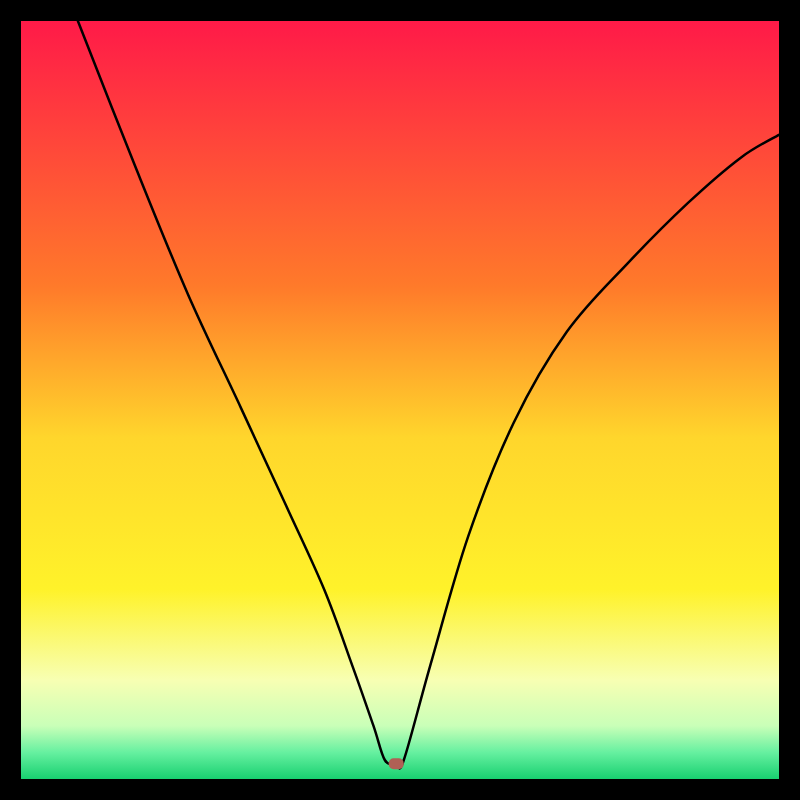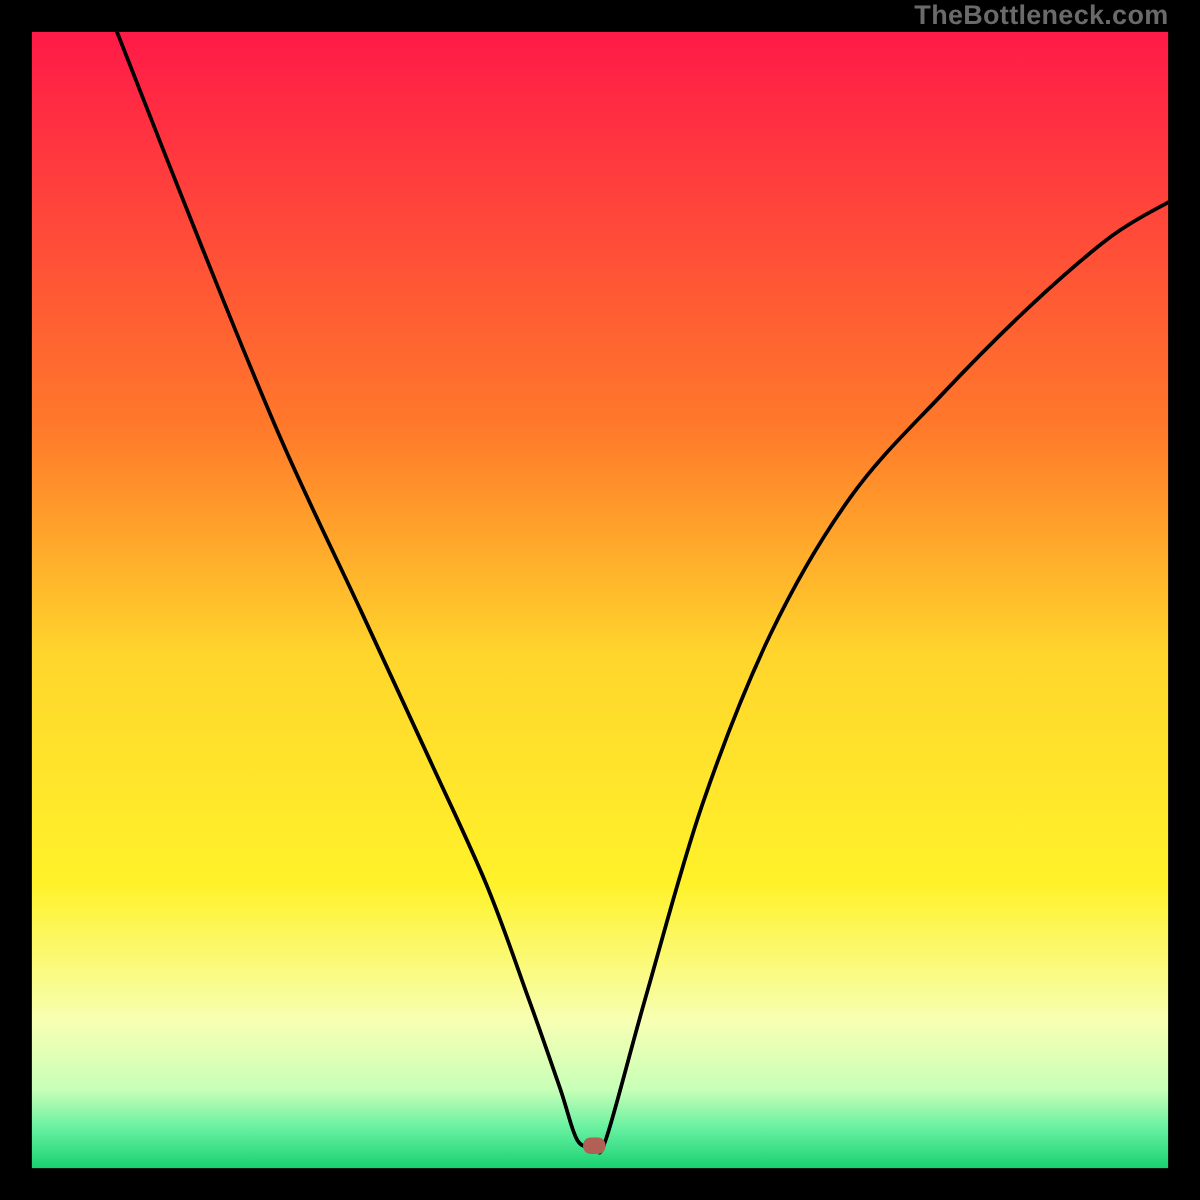--- a/index.html
+++ b/index.html
@@ -38,21 +38,20 @@
     line-height: 21px;
   }
   svg {
     display: block;
   }
 </style>
 </head>
 <body>
 
 <div class="frame">
-  <div class="watermark">TheBottleneck.com</div>
 
   <div class="plot">
     <svg id="plot-svg" width="758" height="758" viewBox="0 0 758 758">
       <defs>
         <linearGradient id="bg-grad" x1="0" y1="0" x2="0" y2="1">
 
         <stop offset="0%" stop-color="#ff1a48"></stop>
             <stop offset="35%" stop-color="#ff7a2a"></stop>
             <stop offset="55.00000000000001%" stop-color="#ffd62c"></stop>
             <stop offset="75%" stop-color="#fff22a"></stop>

